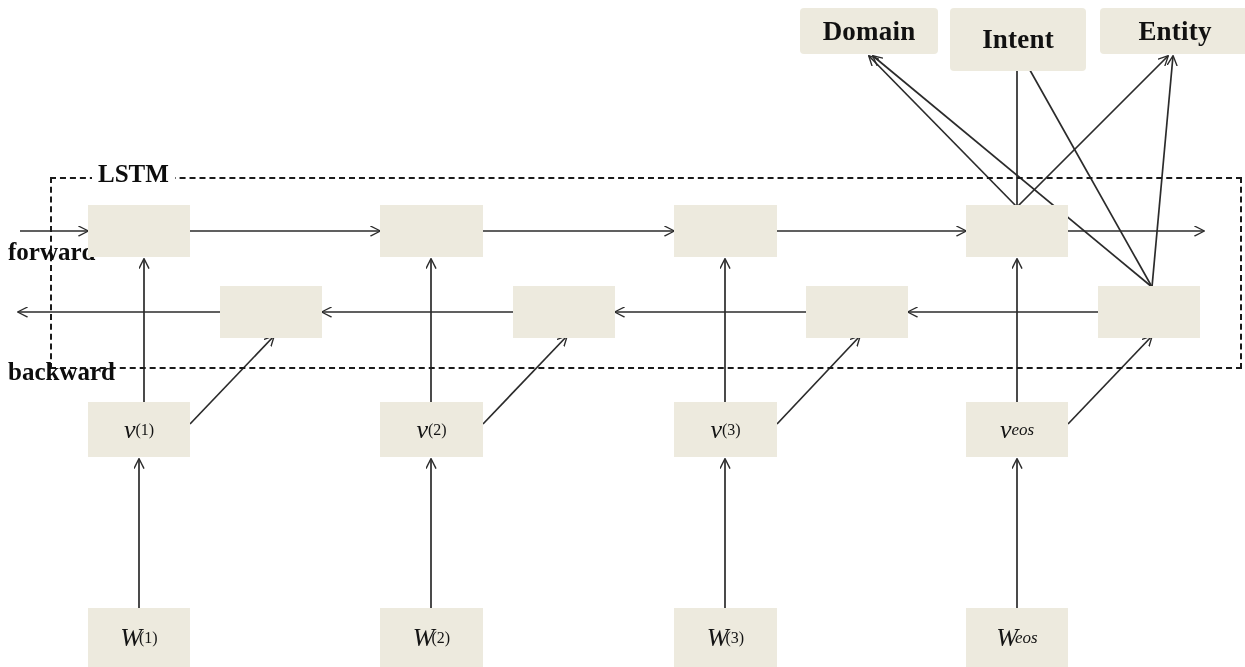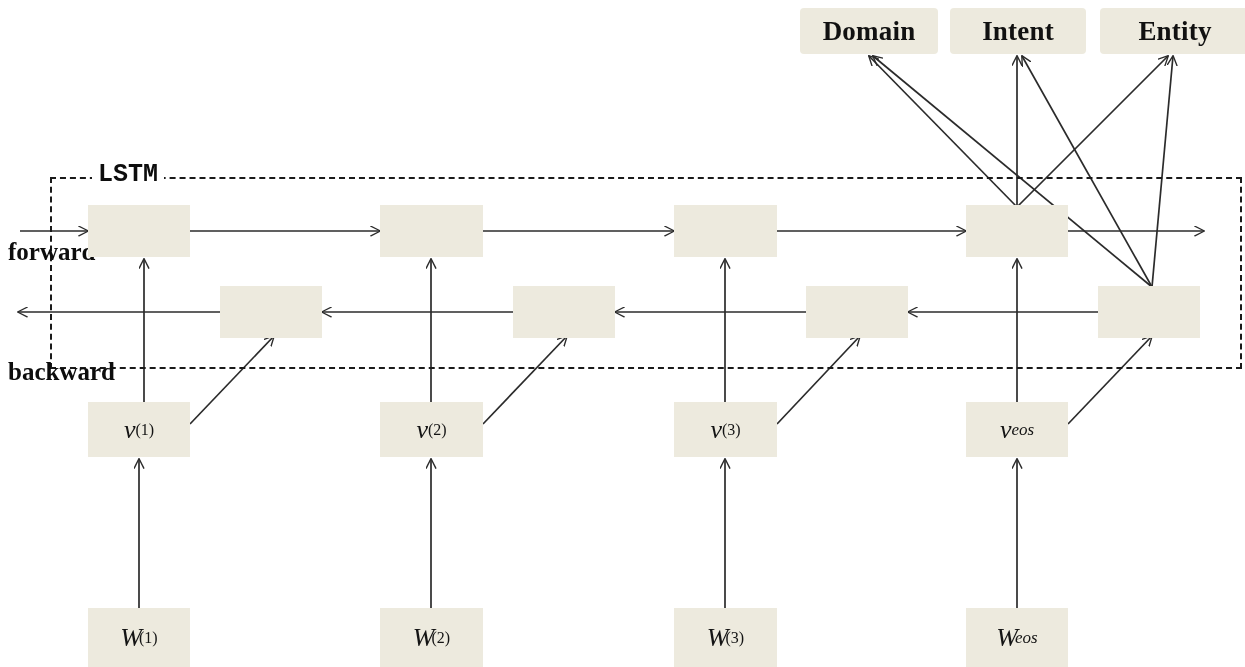--- a/index.html
+++ b/index.html
@@ -86,21 +86,21 @@
   .side-label {
     position: absolute;
     font-family: "Liberation Serif", "DejaVu Serif", serif;
     font-weight: bold;
     font-size: 25px;
     color: #0d0d0d;
     white-space: nowrap;
   }
   #lstm-title {
     position: absolute;
-    font-family: Liberation Mono, monospace;
+    font-family: Liberation Serif, serif;
     font-weight: bold;
     font-size: 25px;
     color: #0d0d0d;
     background: #ffffff;
     padding: 0 6px;
     white-space: nowrap;
   }
 </style>
 </head>
 <body>
@@ -198,17 +198,17 @@
         <span class="sup">(3)</span>
       </div>
       <div class="tok" style="left: 966px; top: 608px; width: 102px; height: 59px;">
         <span class="bbW">W</span>
         <span class="sub">eos</span>
       </div>
     </div>
 
   <div id="out-row">
       <div class="out-pill" style="left: 800px; top: 8px; width: 138px; height: 46px;">Domain</div>
-      <div class="out-pill" style="left: 950px; top: 8px; width: 136px; height: 46px;">Intent</div>
+      <div class="out-pill" style="left: 950px; top: 8px; width: 136px; height: 63px;">Intent</div>
       <div class="out-pill" style="left: 1100px; top: 8px; width: 150px; height: 46px;">Entity</div>
     </div>
 
 </div>
 
 </body></html>

